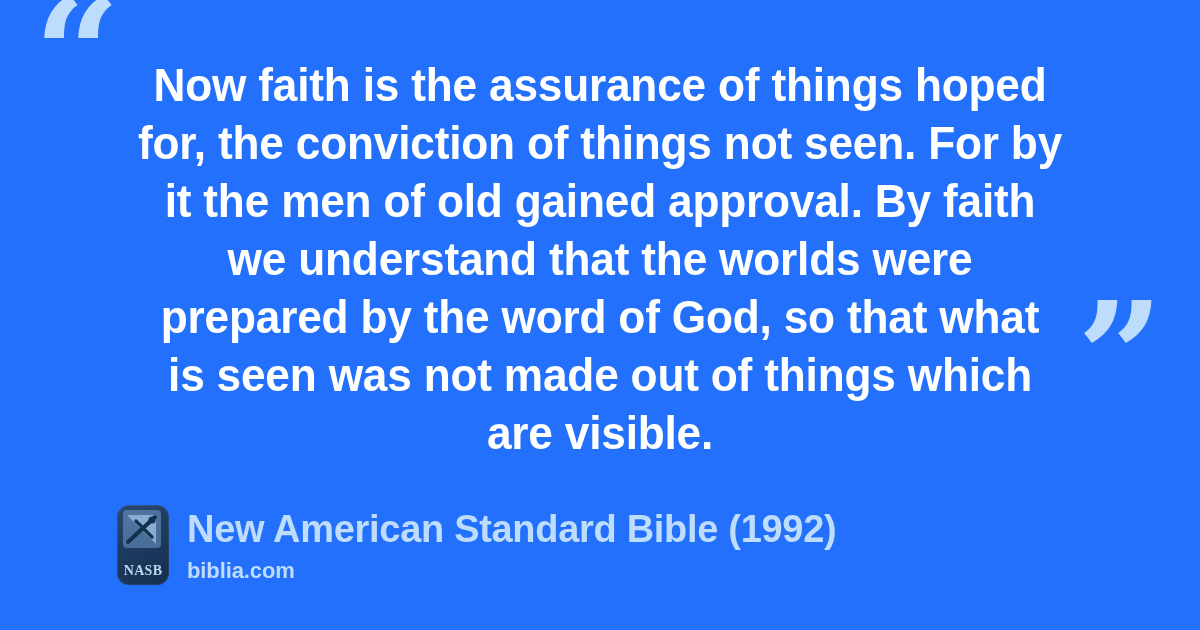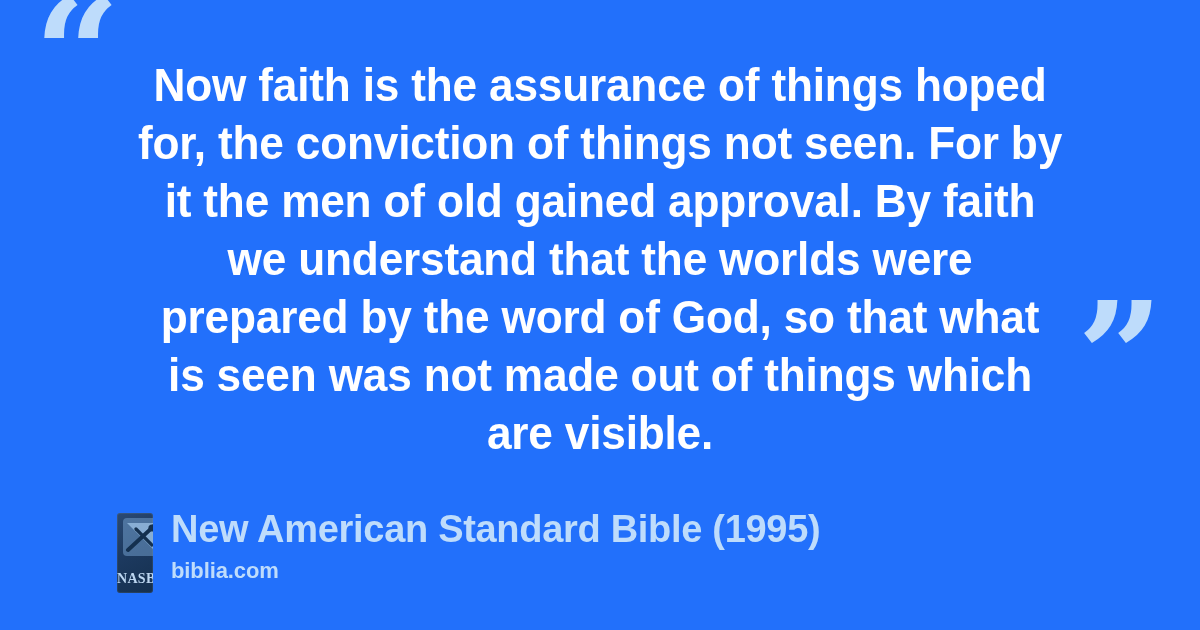--- a/index.html
+++ b/index.html
@@ -71,29 +71,28 @@
   
   #attribution {
     position: absolute;
     left: 117px;
     top: 505px;
     display: flex;
     align-items: flex-start;
   }
 
   #nasb-logo {
-    width: 36px;
+    width: 52px;
     height: 80px;
     flex: 0 0 auto;
-    border-radius: 3px;
+    border-radius: 12px;
     background: linear-gradient(150deg, #2b4a74 0%, #1d3a60 45%, #15304f 100%);
     position: relative;
     overflow: hidden;
     box-shadow: inset 0 0 0 1px rgba(255,255,255,0.07);
-    margin-top: 8px;
   }
 
   #nasb-logo-mark {
     position: absolute;
     left: 5px;
     top: 4px;
     width: 40px;
     height: 44px;
   }
 
@@ -153,17 +152,17 @@
       <rect x="1" y="1" width="38" height="38" rx="4" fill="#6f9bc9" opacity="0.55"></rect>
       <path d="M5 6 L34 35 L34 6 Z" fill="#9cc1e6" opacity="0.75"></path>
       <path d="M6 33 L33 8" stroke="#14304f" stroke-width="4" stroke-linecap="round" fill="none"></path>
       <path d="M14 12 L30 28" stroke="#14304f" stroke-width="3.2" stroke-linecap="round" fill="none"></path>
       <circle cx="30" cy="11" r="3.6" fill="#14304f"></circle>
     </svg>
     <div id="nasb-logo-text">NASB</div>
   </div>
 
   <div id="attribution-text">
-    <div id="version-title">New American Standard Bible (1995)</div>
+    <div id="version-title">New American Standard Bible (1992)</div>
     <div id="site-url">biblia.com</div>
   </div>
 
 </div>
 
 </body></html>

